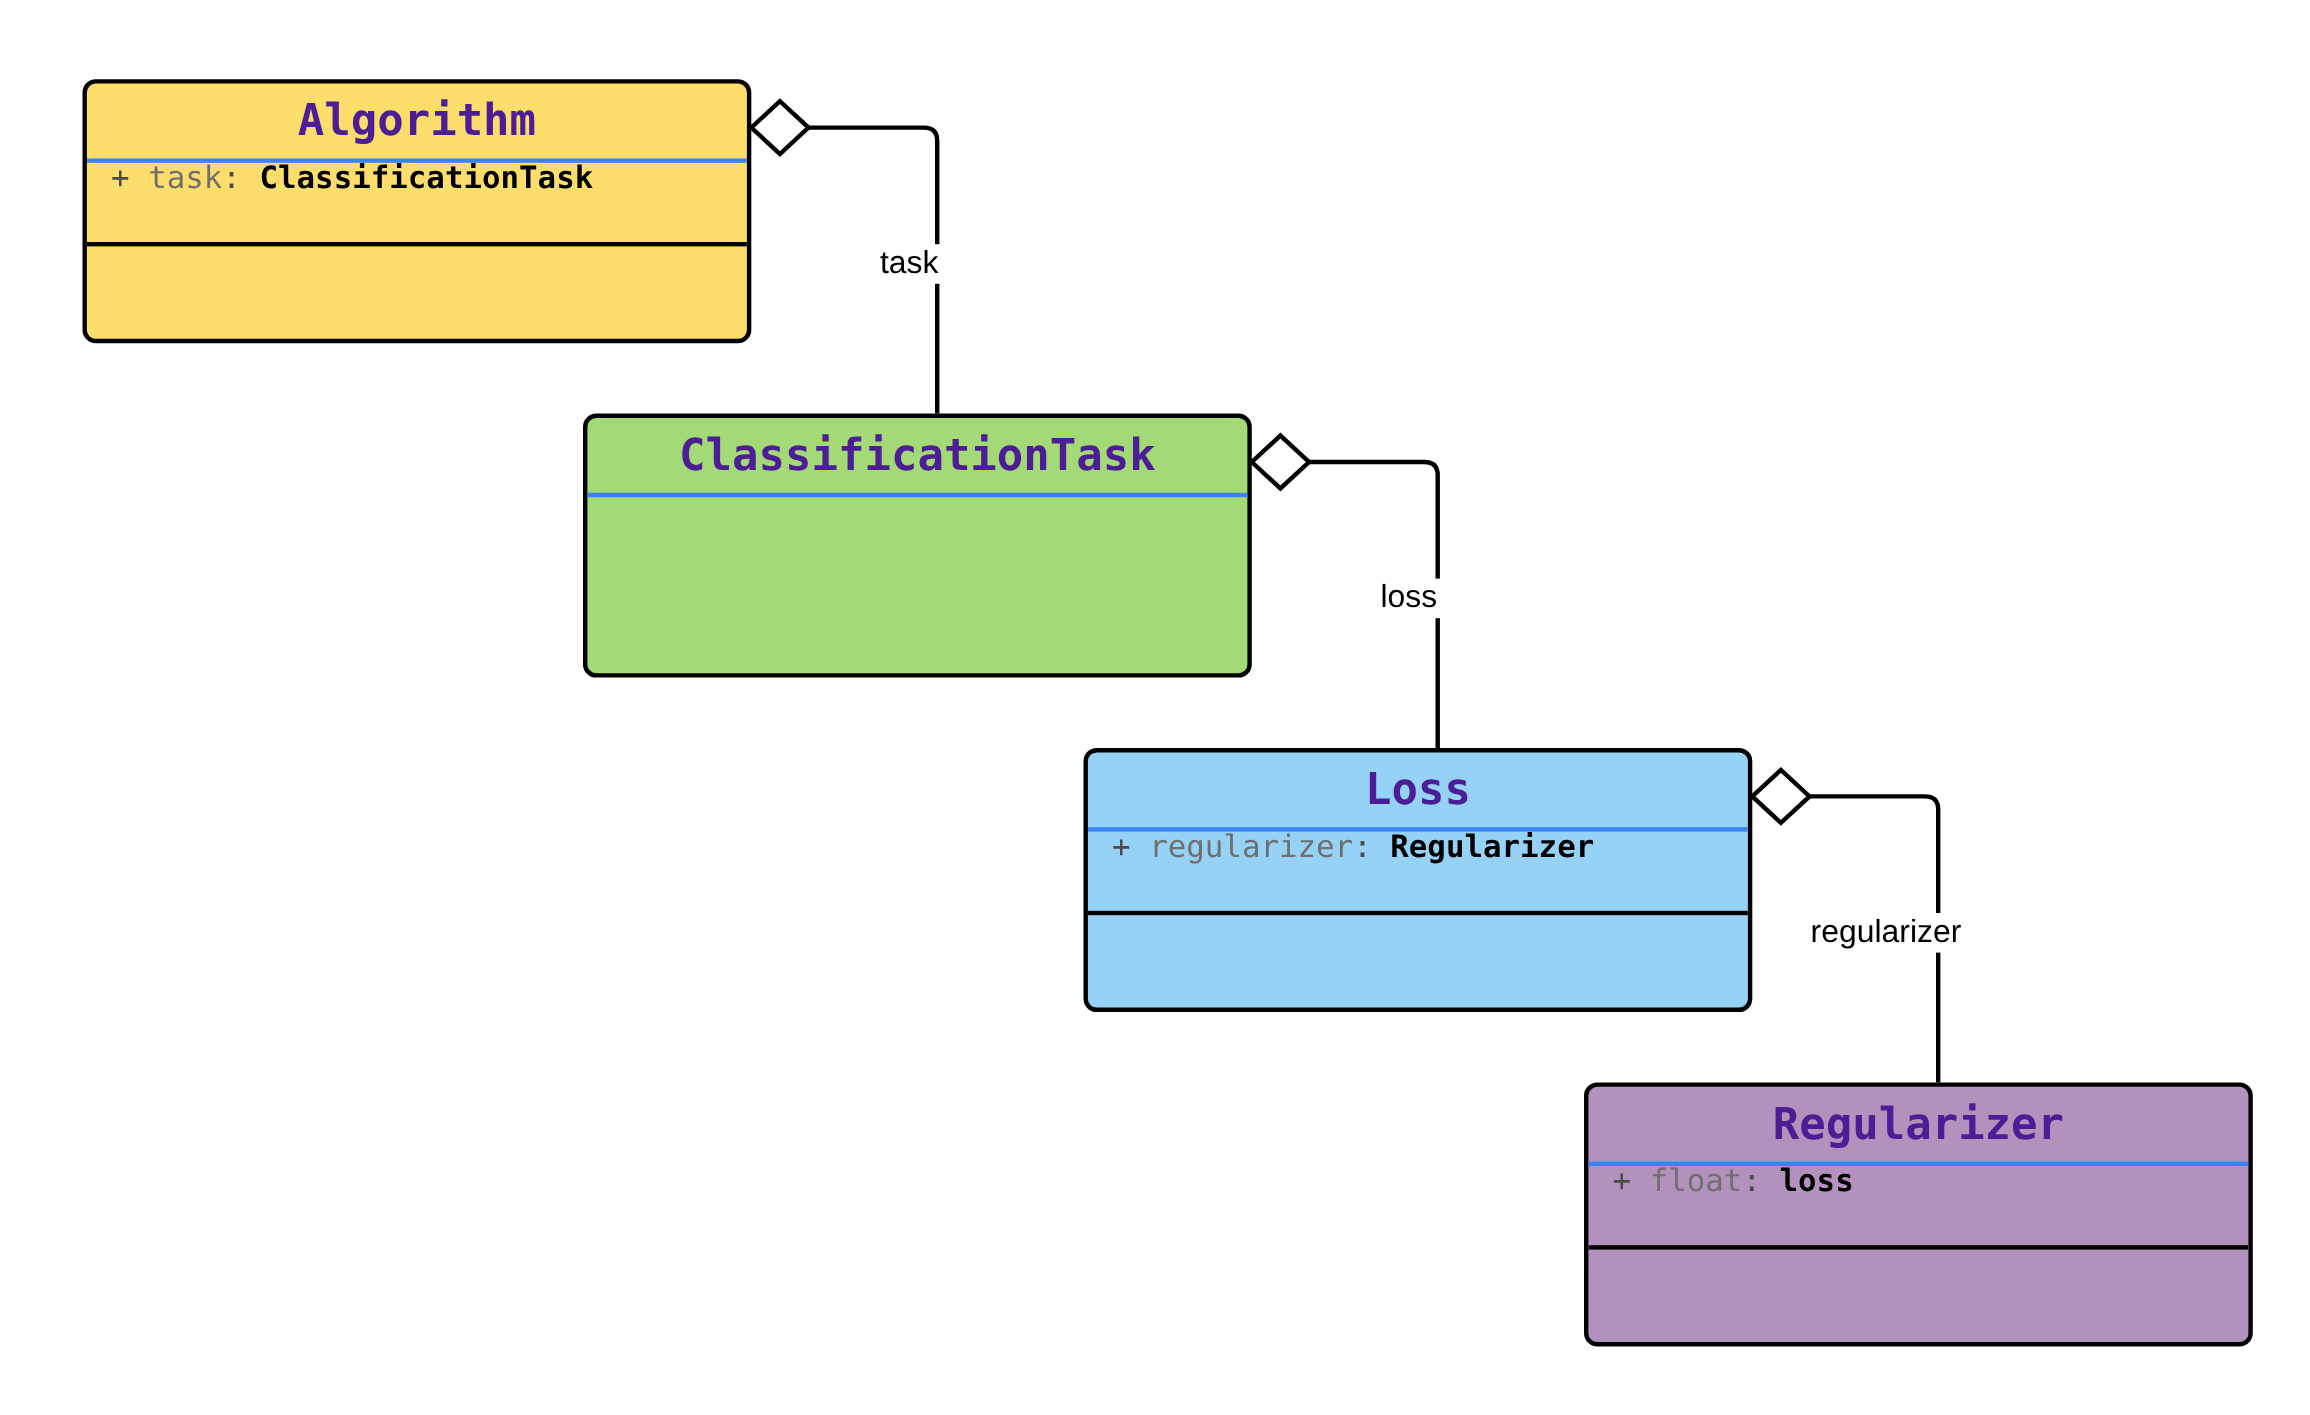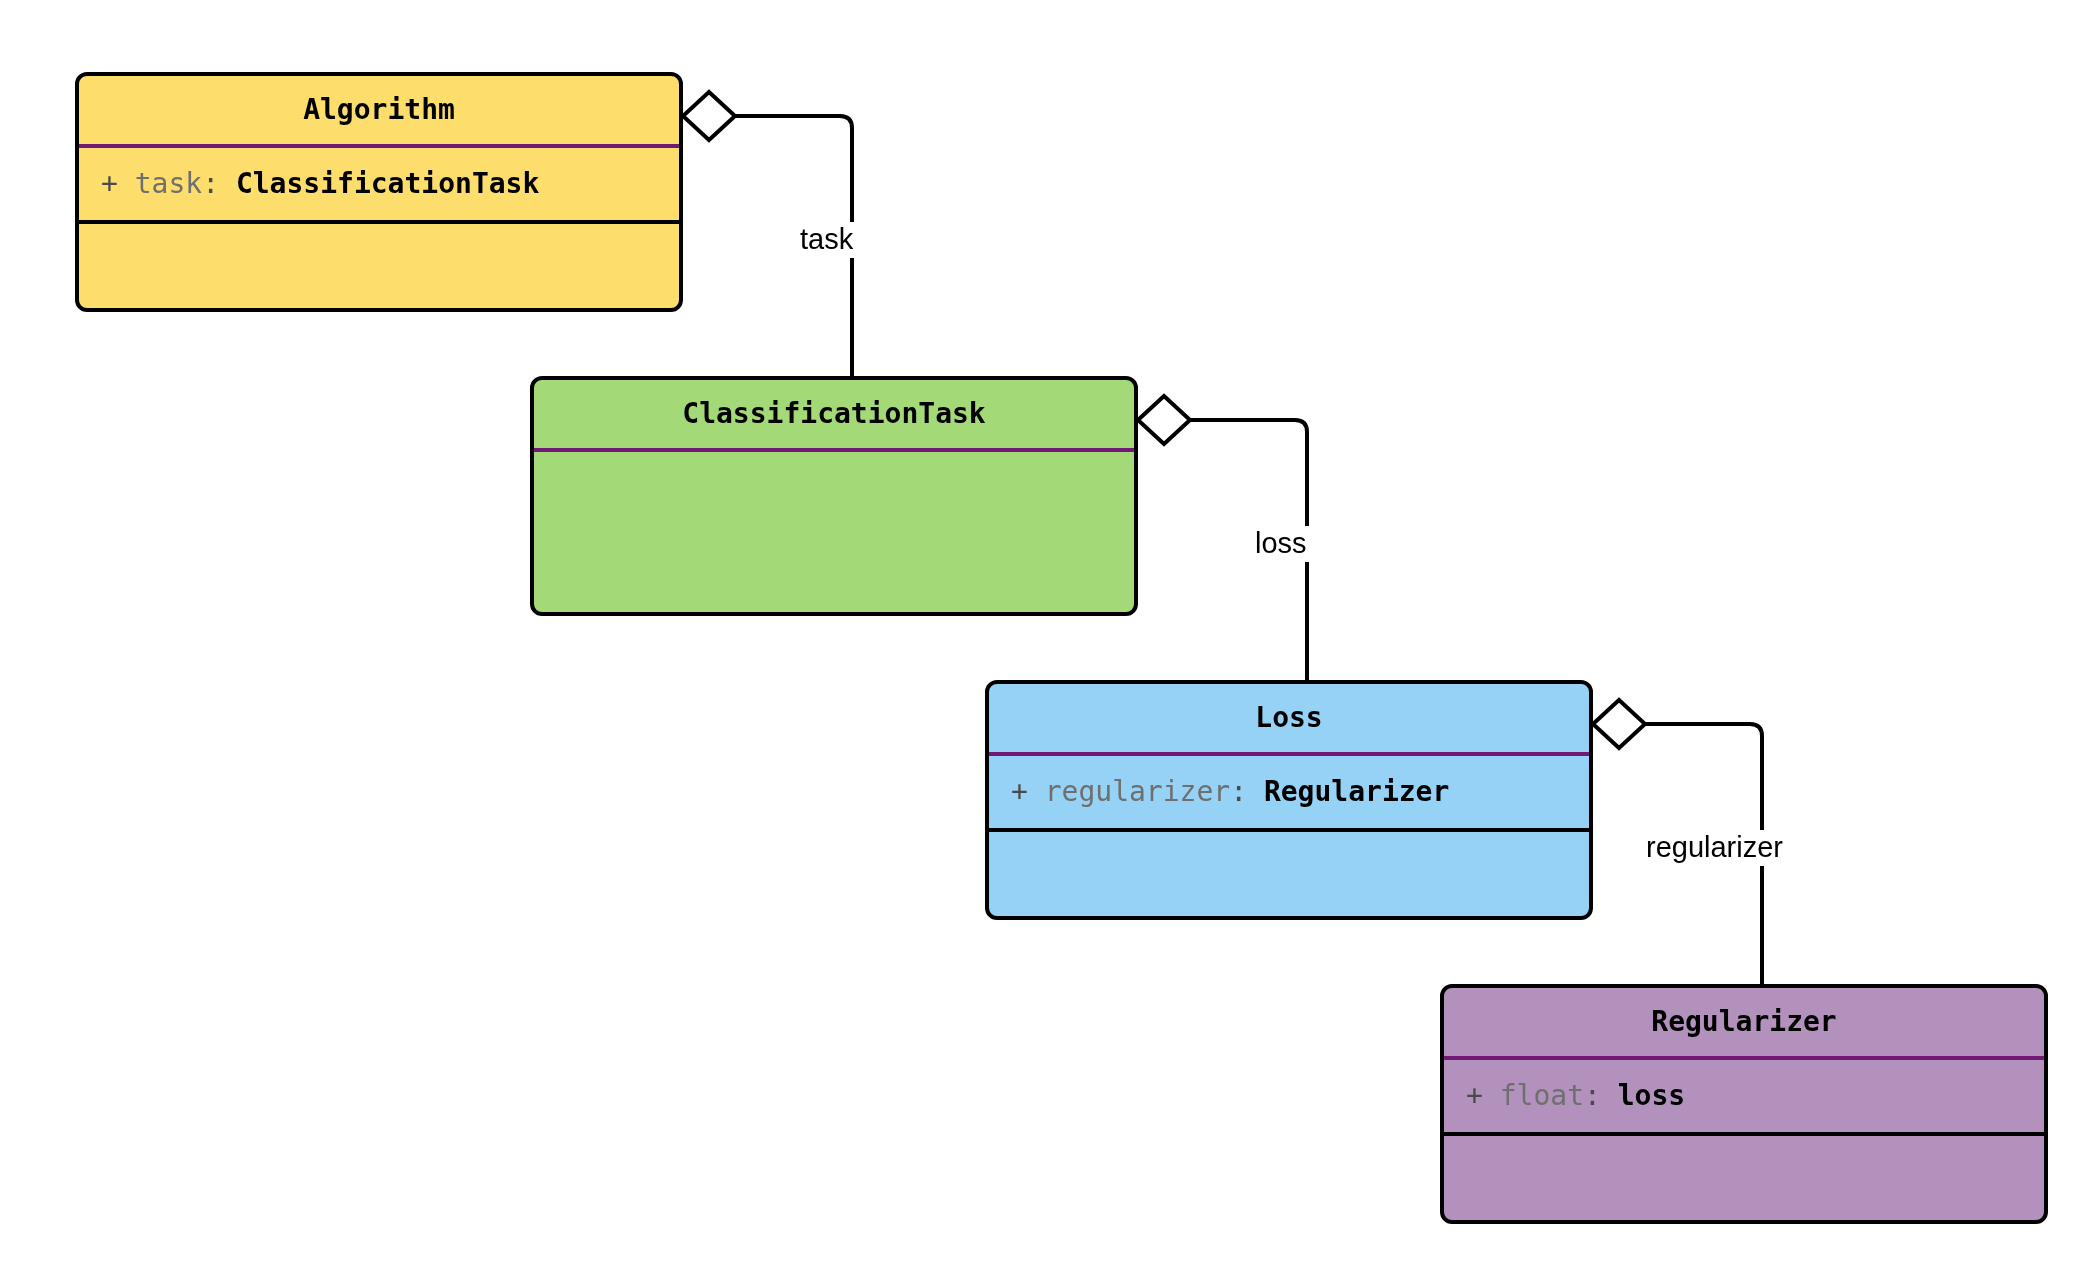--- a/index.html
+++ b/index.html
@@ -25,32 +25,31 @@
     display: flex;
     flex-direction: column;
   }
   .uml-title {
     flex: 0 0 auto;
     height: 68px;
     line-height: 68px;
     text-align: center;
     font-family: "DejaVu Sans Mono", "Liberation Mono", monospace;
     font-weight: bold;
-    font-size: 28px;
-    color: #000000;
-    border-bottom: 4px solid #701a75;
+    font-size: 40px;
+    color: #4c1d95;
+    border-bottom: 4px solid #3b82f6;
     letter-spacing: 0px;
     white-space: nowrap;
   }
   .uml-attrs {
     flex: 0 0 auto;
     height: 76px;
     border-bottom: 4px solid #000000;
     display: flex;
-    align-items: center;
     padding-left: 22px;
     box-sizing: border-box;
   }
   .uml-methods {
     flex: 1 1 auto;
   }
   .attr-row {
     font-family: "DejaVu Sans Mono", "Liberation Mono", monospace;
     font-size: 28px;
     white-space: nowrap;

